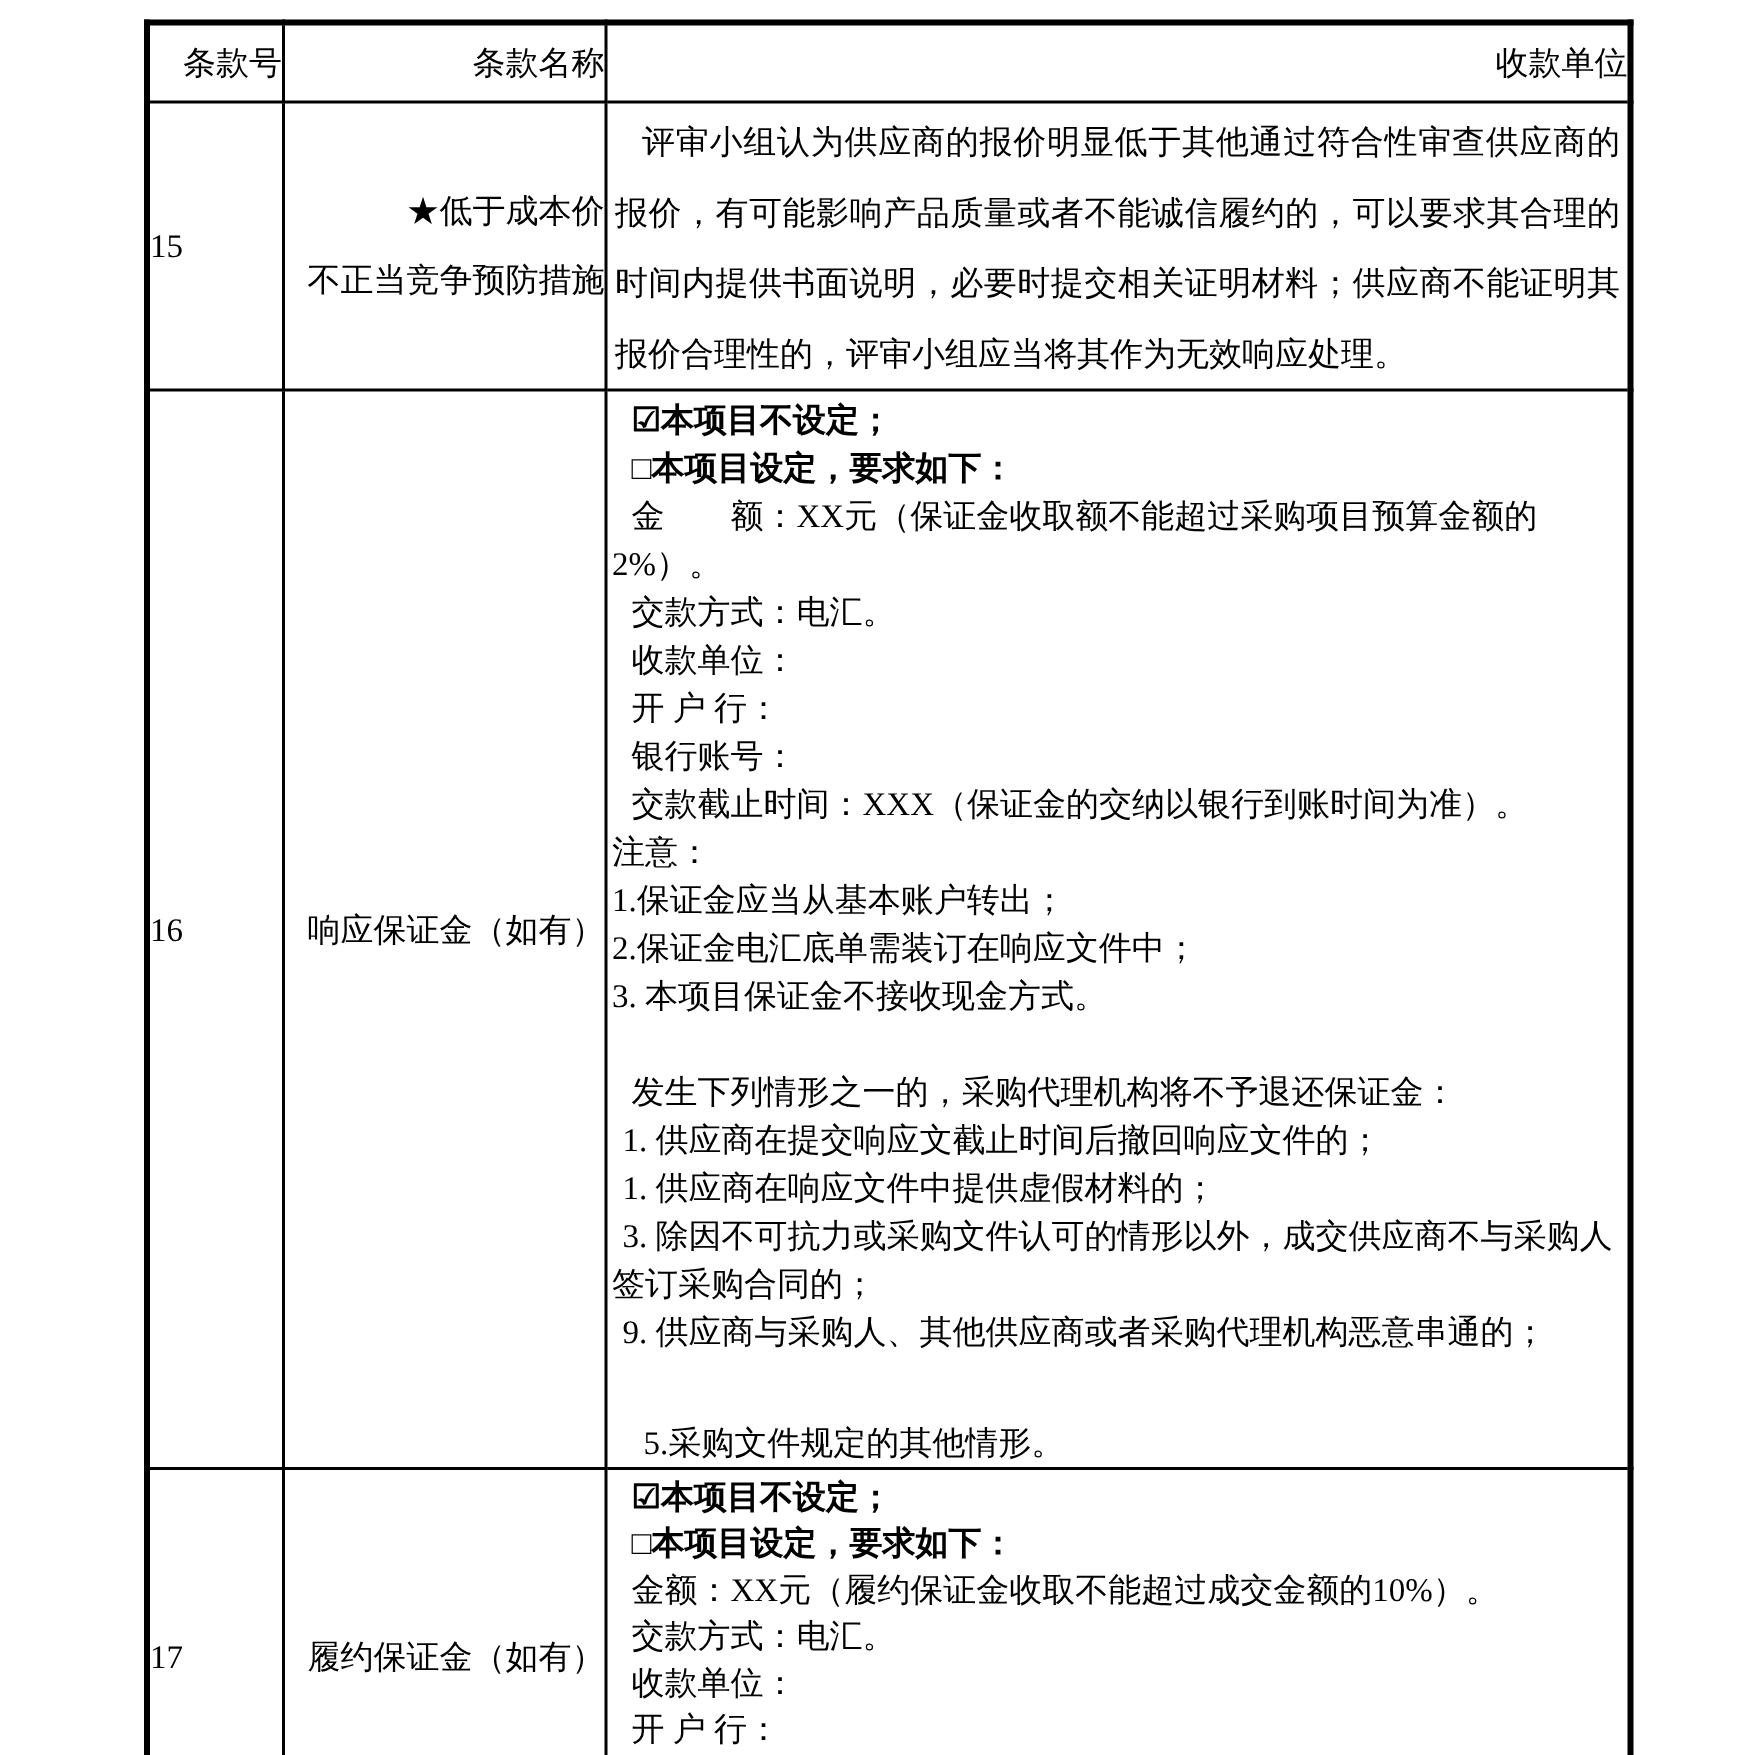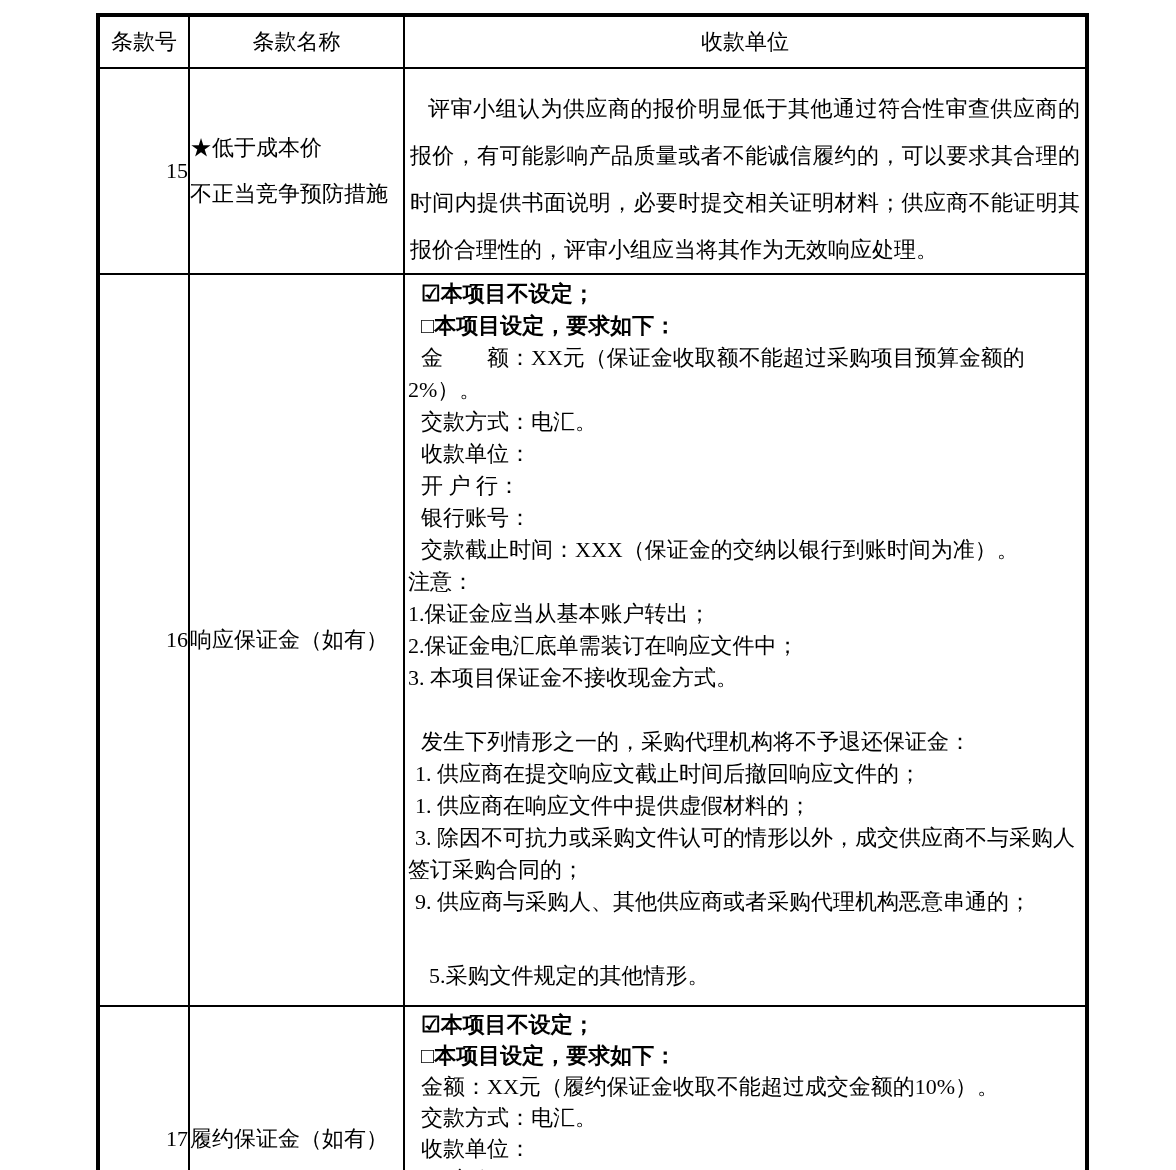--- a/index.html
+++ b/index.html
@@ -29,39 +29,39 @@
   table.clause-table { border: 4px solid #000; }
   table.clause-table th,
   table.clause-table td {
     border: 2px solid #000;
     padding: 0;
     font-size: 22px;
     font-weight: normal;
     vertical-align: middle;
     overflow: hidden;
   }
-  tr.header-row th { height: 50px; text-align: center; }
+  tr.header-row th { height: 50px; text-align: right; }
   tr.row-15 td { height: 186px; }
   tr.row-16 td { height: 640px; }
   tr.row-17 td { height: 245px; }
-  td.col-no   { text-align: right; margin-top: 48px; }
-  td.col-name { text-align: left; }
+  td.col-no   { text-align: left; margin-top: 48px; }
+  td.col-name { text-align: right; }
   td.col-name div { line-height: 46px; }
   td.col-desc { vertical-align: top; }
   
   .para {
-    padding: 16px 5px 0 5px;
+    padding: 2px 5px 0 5px;
     line-height: 47px;
     text-align: justify;
     text-justify: inter-ideograph;
     text-indent: 18px;
     border-radius: 11px;
   }
   
-  .lines { padding: 3px 4px 13px 3px; }
+  .lines { padding: 3px 4px 0 3px; }
   .row-17 .lines { padding-top: 2px; }
   .lines .line { line-height: 32px; white-space: pre-wrap; }
   .row-17 .lines .line { line-height: 31px; }
   .line.bold { font-weight: bold; }
   .line.ind0 { text-indent: 0; }
   .line.ind1 { text-indent: 7px; }
   .line.ind2 { text-indent: 13px; }
   .line.ind3 { text-indent: 21px; margin-top: 42px; }
 </style>
 </head>

